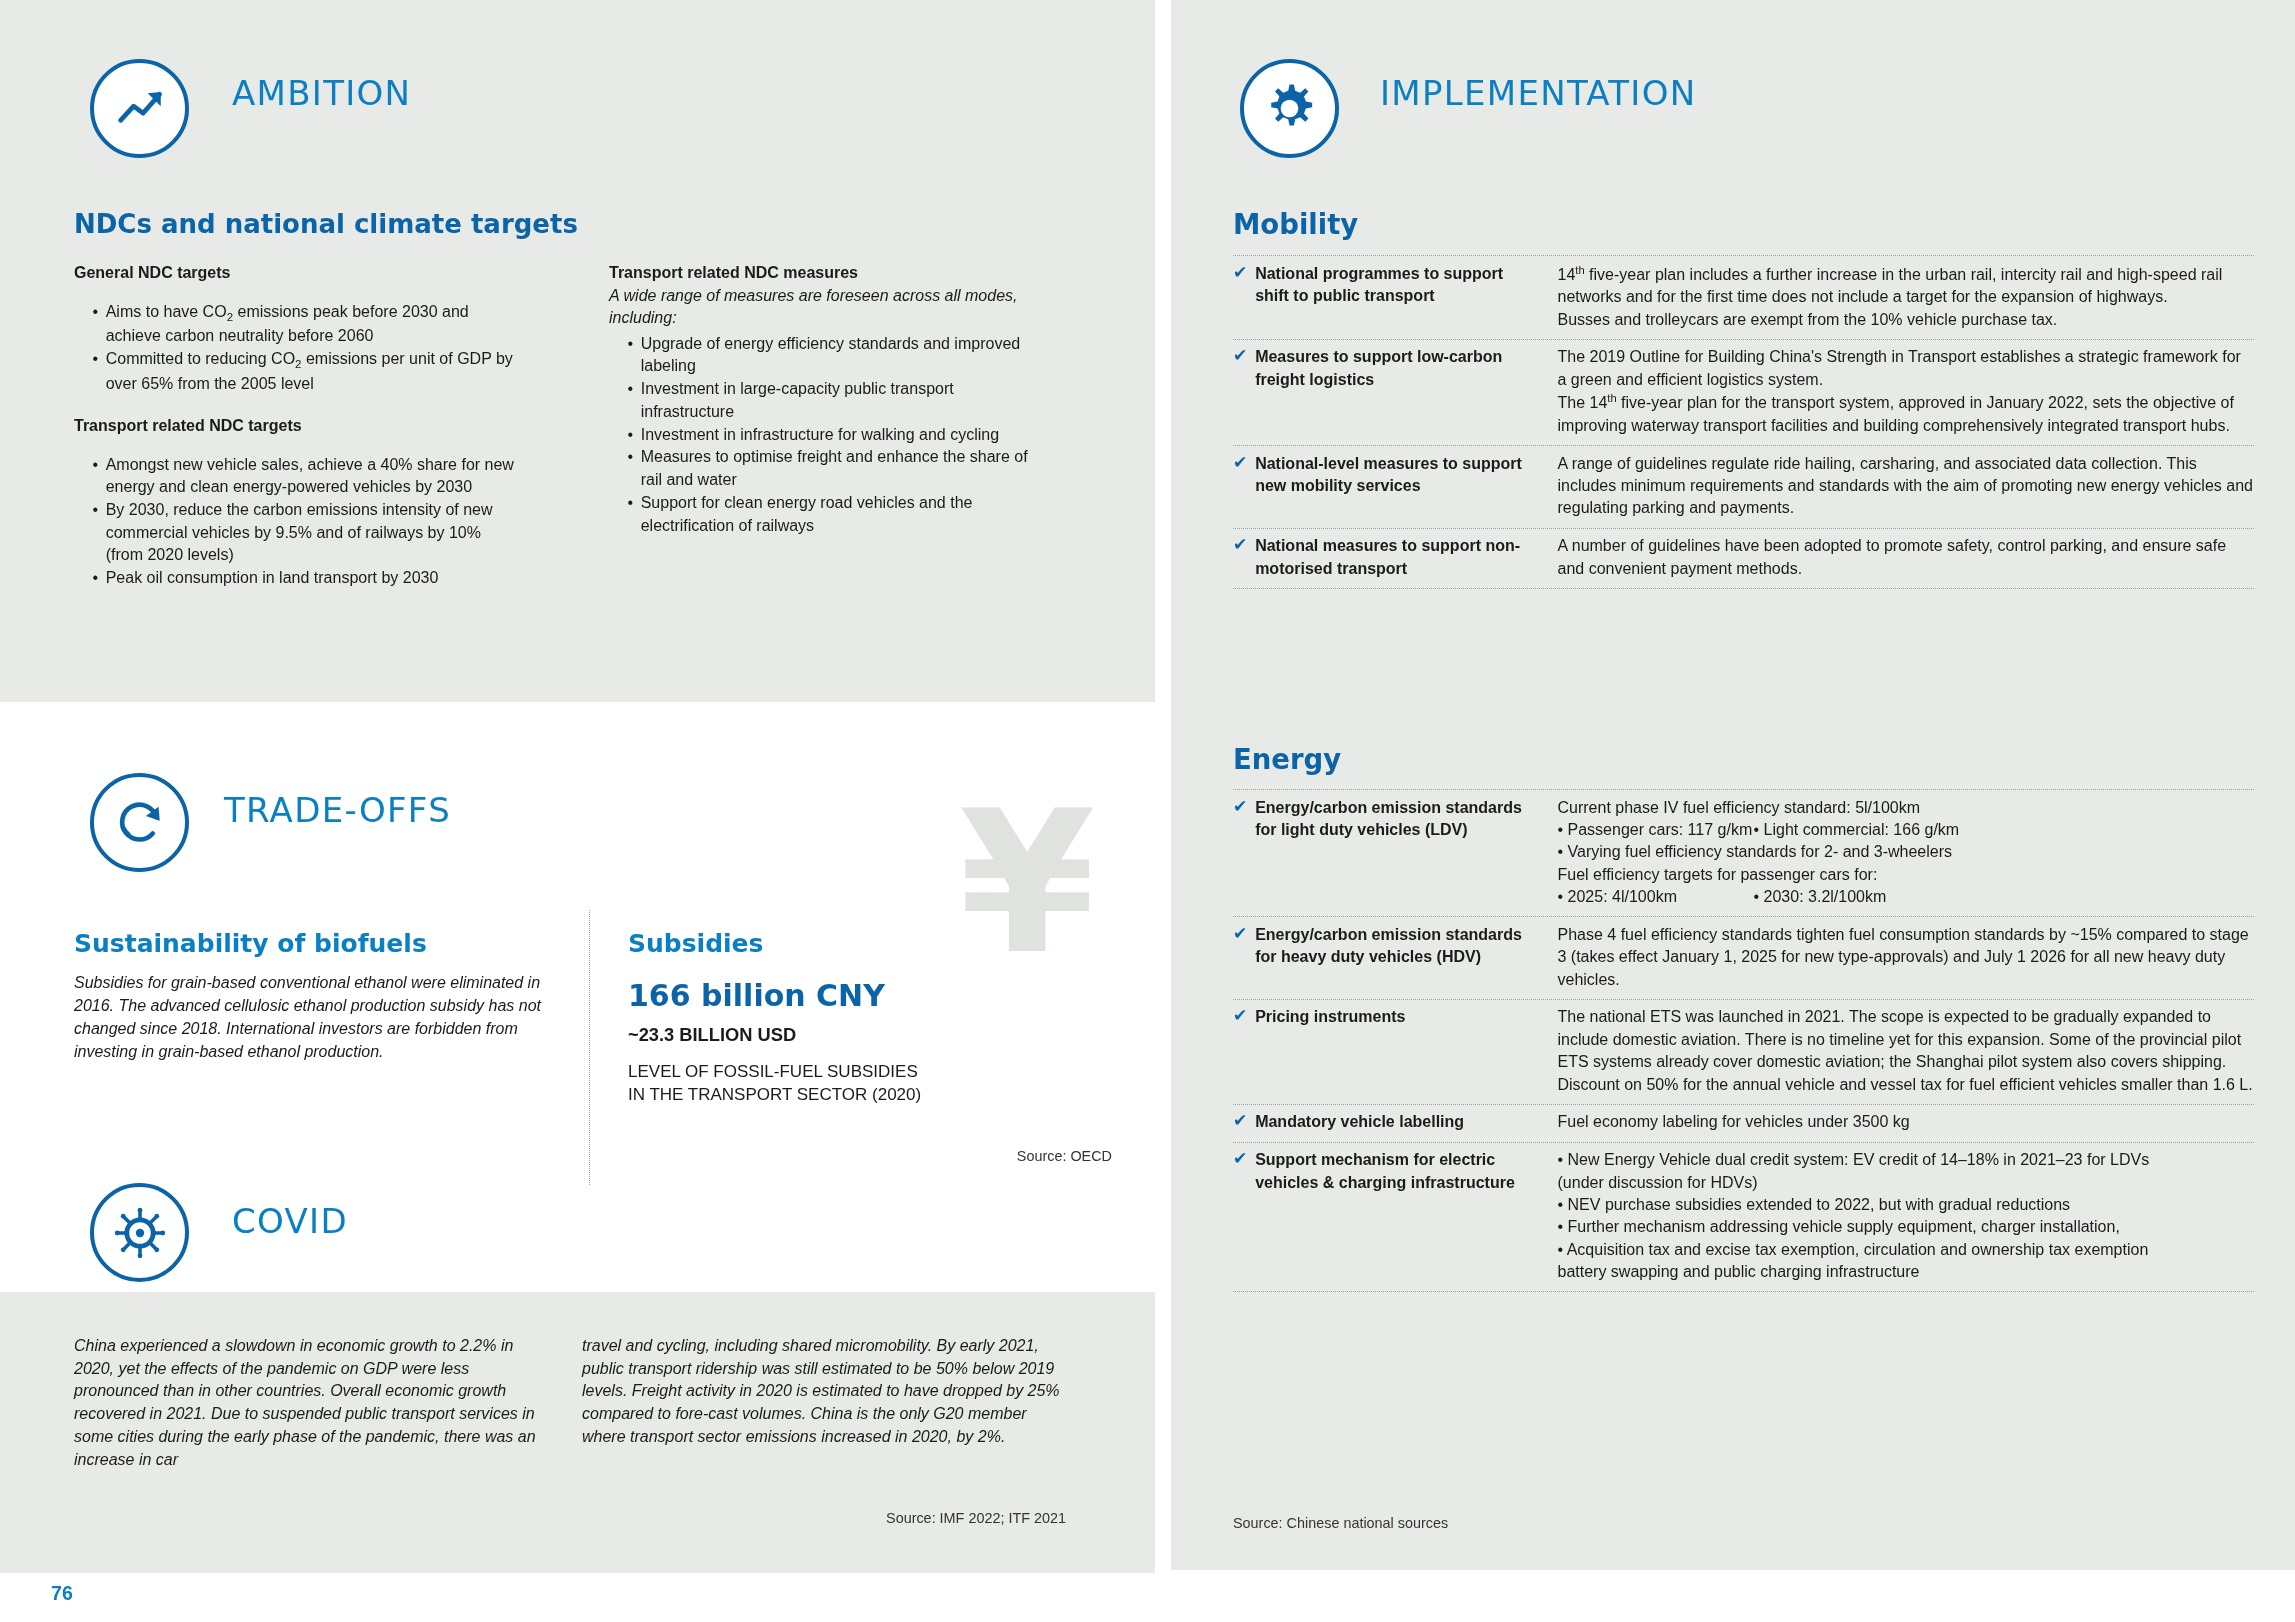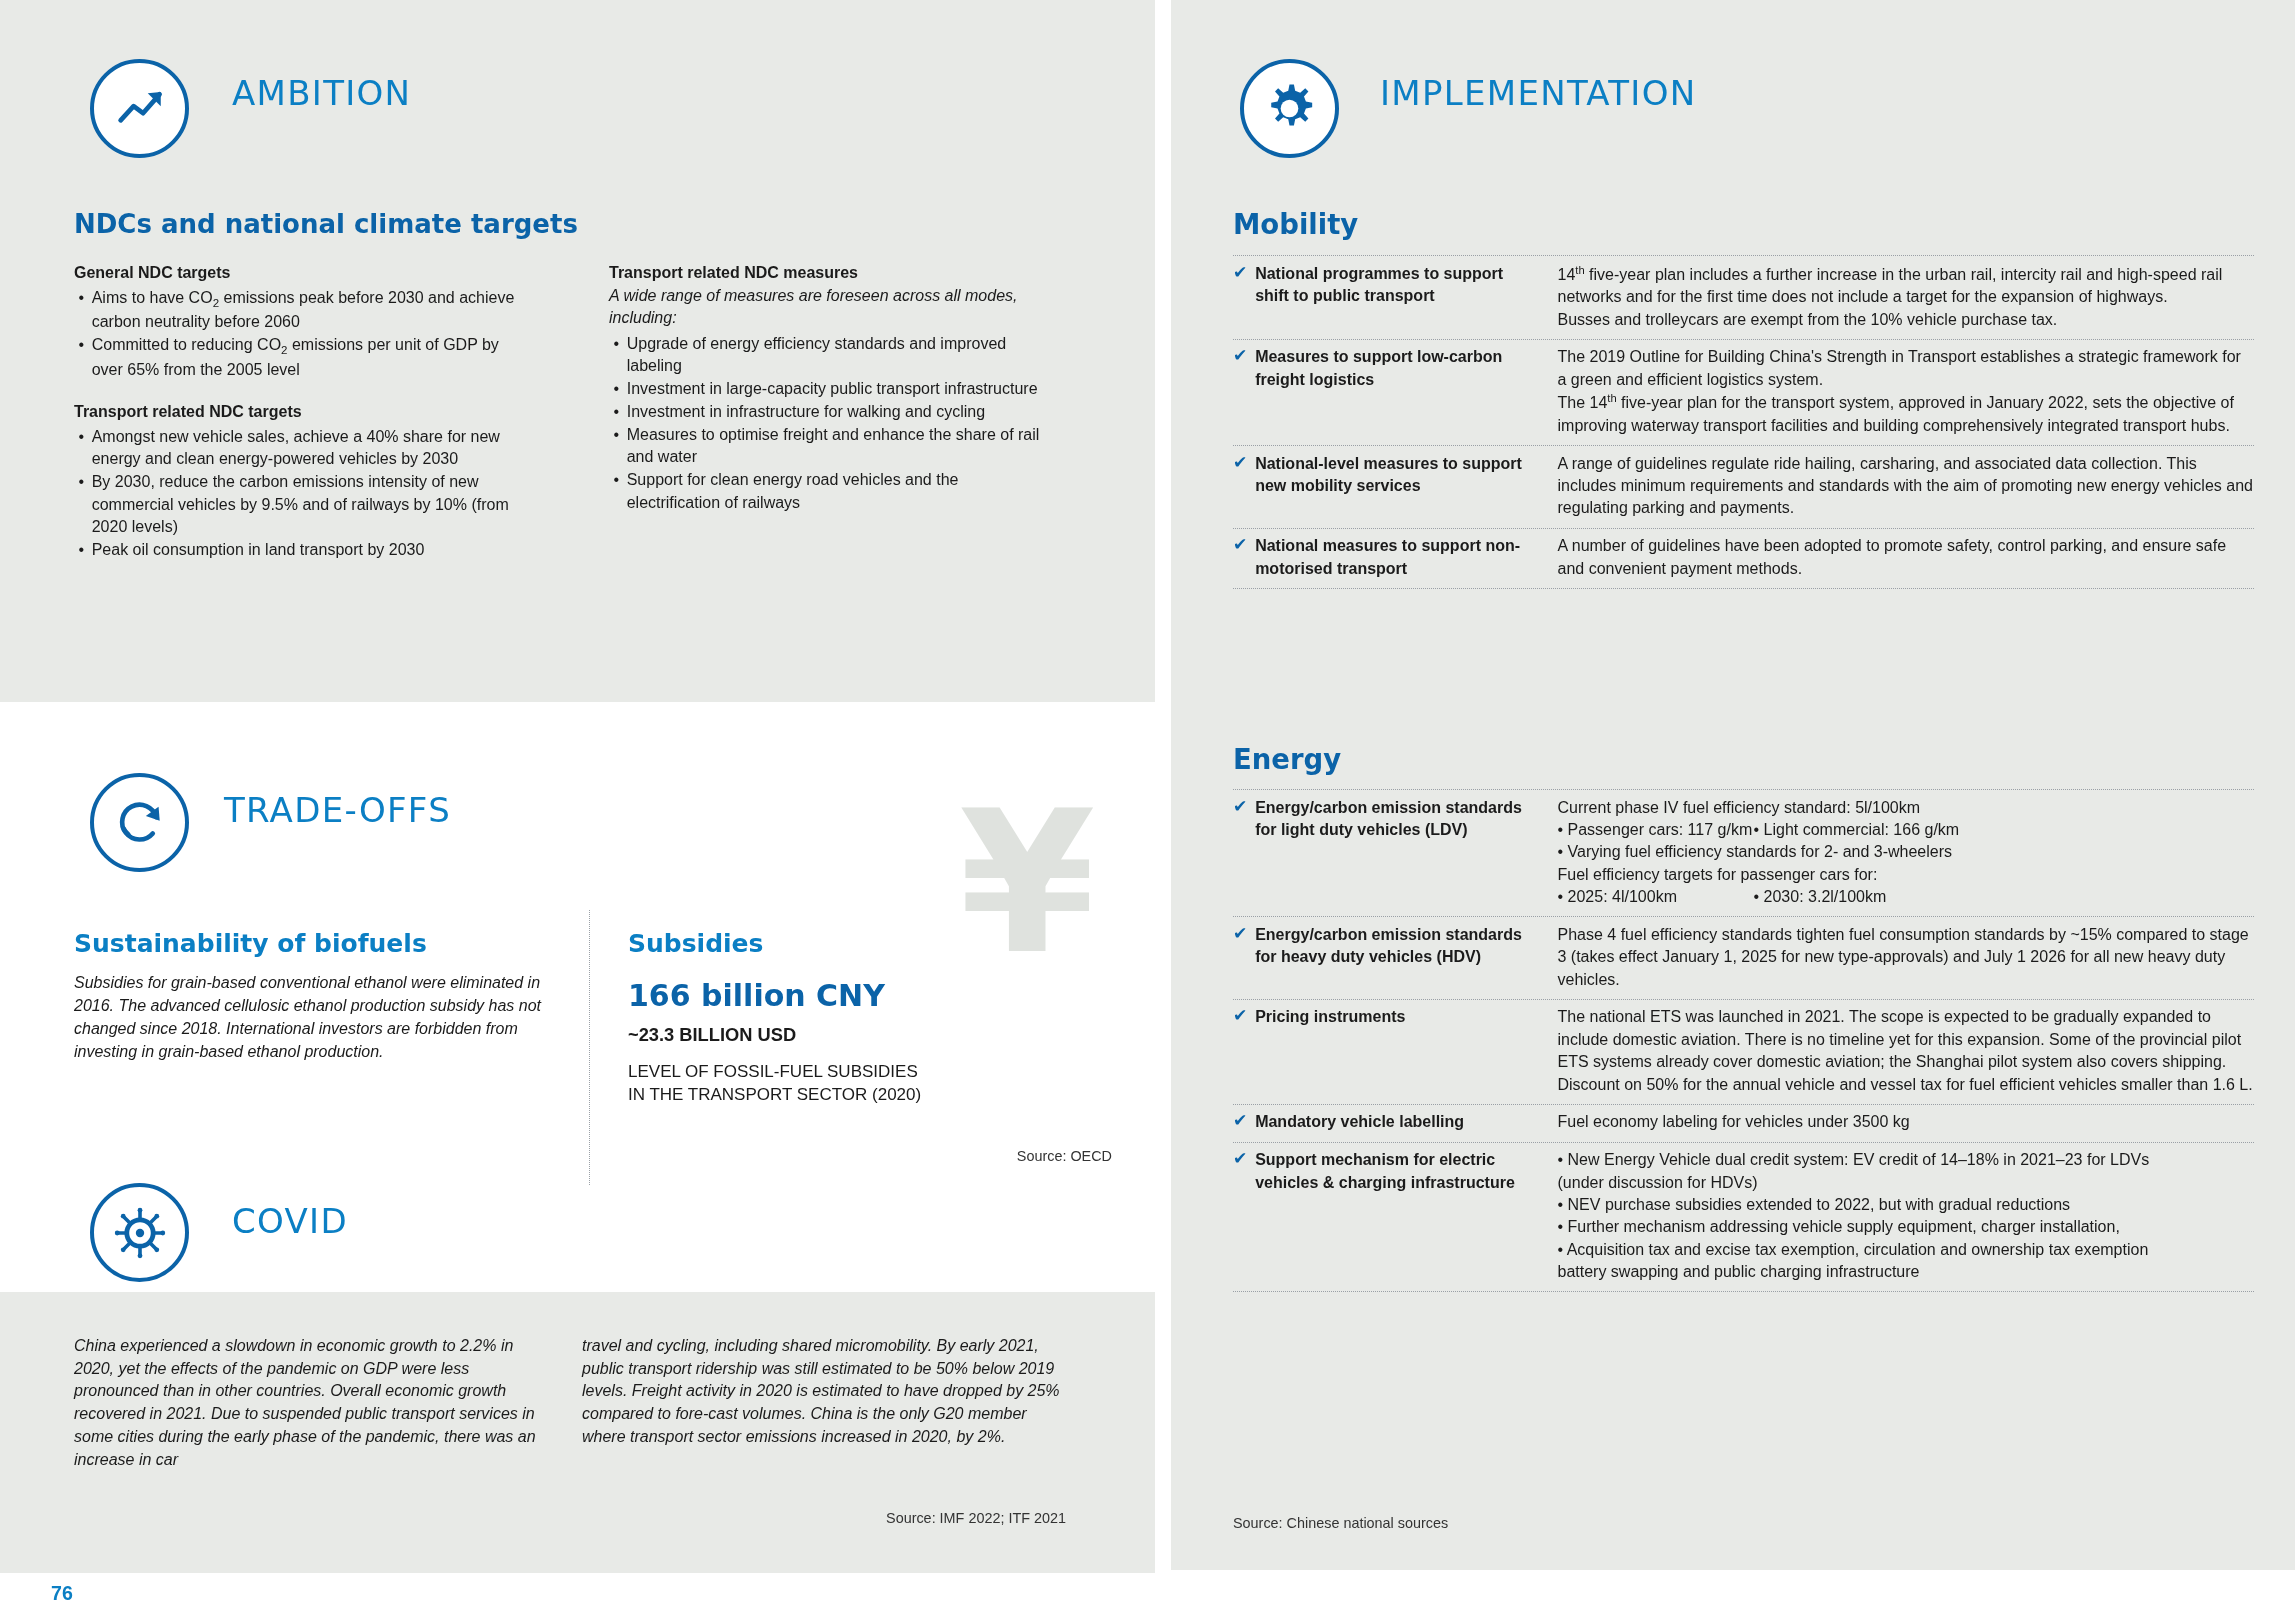--- a/index.html
+++ b/index.html
@@ -97,21 +97,21 @@
     line-height: 1.42;
     color: #1b1b1b;
     font-style: italic;
   }
   .bold-lbl {
     font-size: 16px;
     font-weight: 700;
     line-height: 1.42;
   }
   ul.bul {
-    margin: 2px;
+    margin: 16px;
     padding: 0;
     list-style: none;
   }
   ul.bul li {
     position: relative;
     padding-left: 15.7px;
     font-size: 16px;
     line-height: 1.42;
     margin-bottom: 0px;
   }

